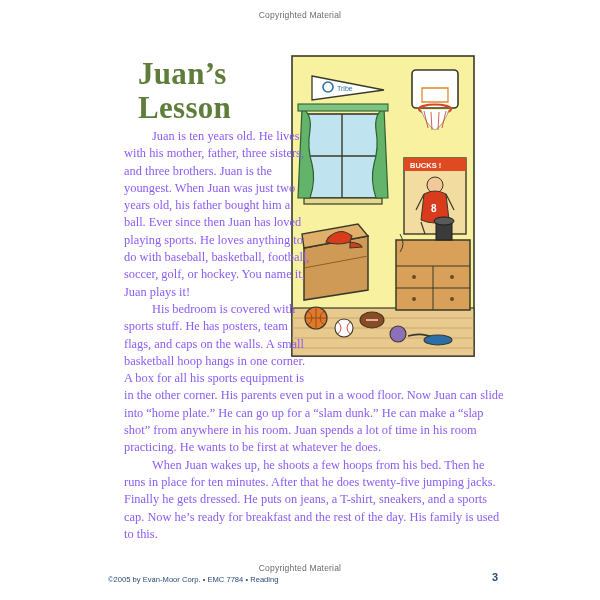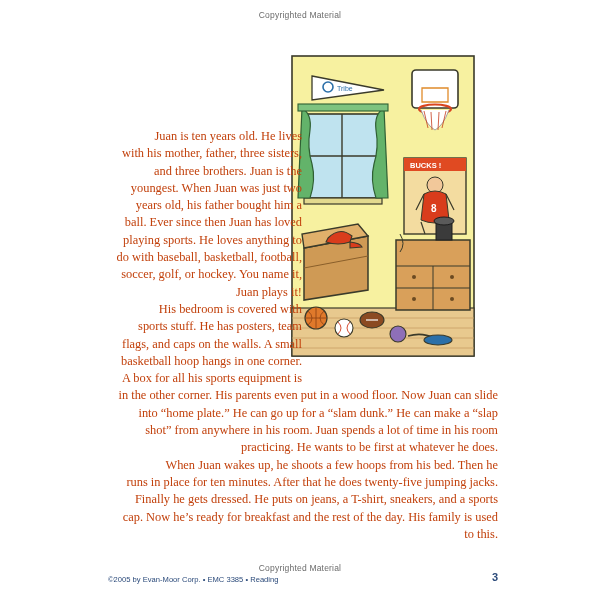--- a/index.html
+++ b/index.html
@@ -64,27 +64,27 @@
     left: 288px;
     top: 52px;
     width: 190px;
     height: 330px;
   }
   .art svg { display: block; }
 
   
   .body-text {
     position: absolute;
-    left: 116px;
+    left: 124px;
     top: 128px;
     width: 382px;
     font-size: 12.4px;
     line-height: 17.3px;
-    text-align: right;
-    color: #c2410c;
+    text-align: left;
+    color: #8b5cf6;
   }
   .body-text p {
     margin: 0;
     text-indent: 28px;
   }
   
   .float-spacer {
     float: right;
     width: 196px;
     height: 255px;
@@ -111,20 +111,21 @@
     color: #2b4a7a;
   }
 </style>
 </head>
 <body>
 
 <div class="page">
 
   <div class="watermark-top">Copyrighted Material</div>
 
+  <h1 class="title">Juan’s Lesson</h1>
 
   <div class="art">
     <svg width="190" height="330" viewBox="0 0 190 330" xmlns="http://www.w3.org/2000/svg">
 
       <rect x="4" y="4" width="182" height="300" fill="#f7f1a0" stroke="#3a3a2a" stroke-width="1.6"></rect>
 
       <rect x="4" y="256" width="182" height="48" fill="#e8c98e" stroke="#3a3a2a" stroke-width="1.2"></rect>
       <g stroke="#c8a066" stroke-width="0.8">
         <line x1="4" y1="266" x2="186" y2="266"></line>
         <line x1="4" y1="276" x2="186" y2="276"></line>
@@ -202,17 +203,17 @@
   <div class="body-text">
     <div class="float-spacer"></div>
     <p>Juan is ten years old. He lives with his mother, father, three sisters, and three brothers. Juan is the youngest. When Juan was just two years old, his father bought him a ball. Ever since then Juan has loved playing sports. He loves anything to do with baseball, basketball, football, soccer, golf, or hockey. You name it, Juan plays it!</p>
     <p>His bedroom is covered with sports stuff. He has posters, team flags, and caps on the walls. A small basketball hoop hangs in one corner. A box for all his sports equipment is in the other corner. His parents even put in a wood floor. Now Juan can slide into “home plate.” He can go up for a “slam dunk.” He can make a “slap shot” from anywhere in his room. Juan spends a lot of time in his room practicing. He wants to be first at whatever he does.</p>
     <p>When Juan wakes up, he shoots a few hoops from his bed. Then he runs in place for ten minutes. After that he does twenty-five jumping jacks. Finally he gets dressed. He puts on jeans, a T-shirt, sneakers, and a sports cap. Now he’s ready for breakfast and the rest of the day. His family is used to this.</p>
   </div>
 
   <div class="watermark-bottom">Copyrighted Material</div>
 
   <div class="footer">
-    <span class="credit">©2005 by Evan-Moor Corp. • EMC 3385 • Reading</span>
+    <span class="credit">©2005 by Evan-Moor Corp. • EMC 7784 • Reading</span>
     <span class="pageno">3</span>
   </div>
 
 </div>
 
 </body></html>

